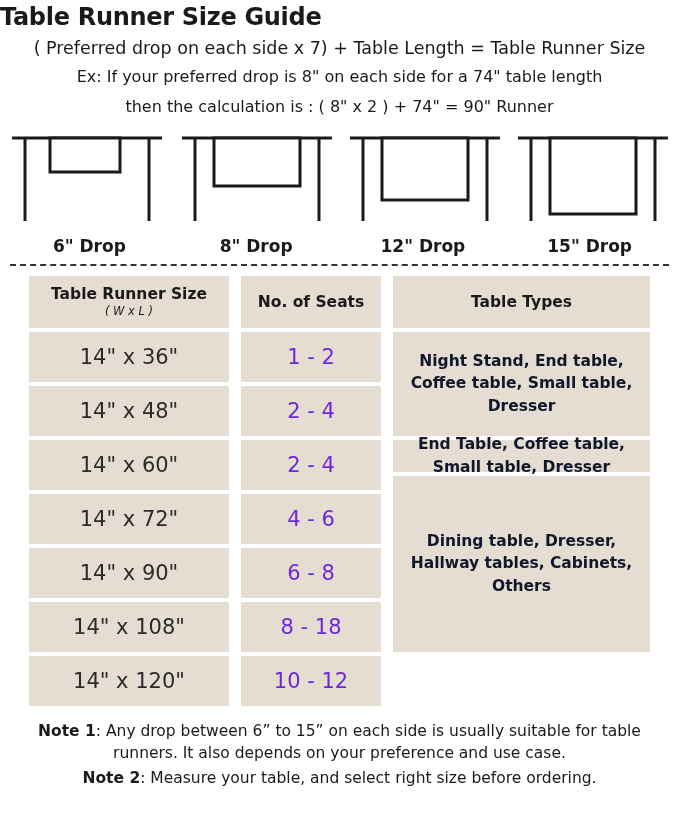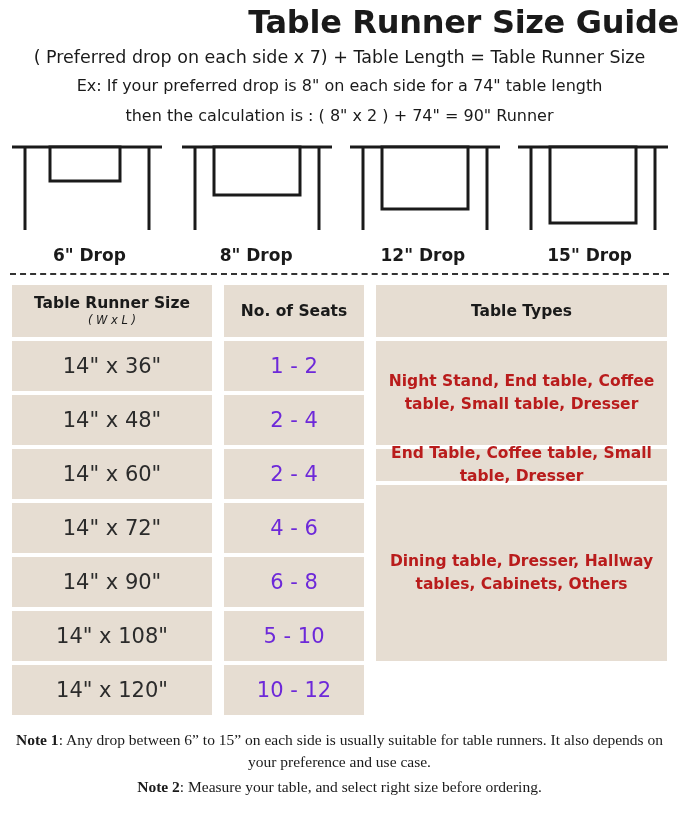--- a/index.html
+++ b/index.html
@@ -16,22 +16,22 @@
   }
   .page {
     width: 679px;
     height: 826px;
     position: relative;
     box-sizing: border-box;
   }
 
   
   .title {
-    text-align: right;
-    font-size: 32px;
+    text-align: left;
+    font-size: 24px;
     font-weight: bold;
     letter-spacing: -0.3px;
     margin: 4px 0 2px 0;
     line-height: 1.15;
   }
   .formula {
     text-align: center;
     font-size: 17.5px;
     margin: 6px 0 2px 0;
     line-height: 1.2;
@@ -63,21 +63,21 @@
     font-weight: bold;
   }
   .dashed-sep {
     border-top: 2px dashed #333;
     margin: 8px 10px 0 10px;
   }
 
   
   .table-area {
     margin-top: 10px;
-    padding: 0 12px;
+    padding: 0 29px;
     display: flex;
     gap: 12px;
     align-items: flex-start;
   }
   .col-size { width: 200px; }
   .col-seats { width: 140px; }
   .col-types { flex: 1; }
 
   .cell {
     background: #e6ddd2;
@@ -108,34 +108,33 @@
   }
   .seat-cell {
     font-size: 21px;
     height: 50px;
     color: #6d28d9;
   }
   .type-cell {
     font-size: 15.5px;
     font-weight: bold;
     line-height: 1.45;
-    color: #b91c1c;
+    color: #0f172a;
   }
   .type-a { height: 104px; }
   .type-b { height: 32px; }
   .type-c { height: 176px; }
 
   
   .notes {
     margin-top: 10px;
     padding: 0 10px;
     font-size: 15.5px;
     line-height: 1.45;
     text-align: center;
-    font-family: Liberation Serif, serif;
   }
   .note-line { margin-bottom: 2px; }
   .note-label { font-weight: bold; }
 </style>
 </head>
 <body>
 
 <div class="page">
 
   <div class="title">Table Runner Size Guide</div>
@@ -195,21 +194,21 @@
       <div class="cell size-cell">14" x 120"</div>
     </div>
 
     <div class="col-seats">
       <div class="cell head-cell">No. of Seats</div>
       <div class="cell seat-cell">1 - 2</div>
       <div class="cell seat-cell">2 - 4</div>
       <div class="cell seat-cell">2 - 4</div>
       <div class="cell seat-cell">4 - 6</div>
       <div class="cell seat-cell">6 - 8</div>
-      <div class="cell seat-cell">5 - 10</div>
+      <div class="cell seat-cell">8 - 18</div>
       <div class="cell seat-cell">10 - 12</div>
     </div>
 
     <div class="col-types">
       <div class="cell head-cell">Table Types</div>
       <div class="cell type-cell type-a">Night Stand, End table, Coffee table, Small table, Dresser</div>
       <div class="cell type-cell type-b">End Table, Coffee table, Small table, Dresser</div>
       <div class="cell type-cell type-c">Dining table, Dresser, Hallway tables, Cabinets, Others</div>
     </div>
 

